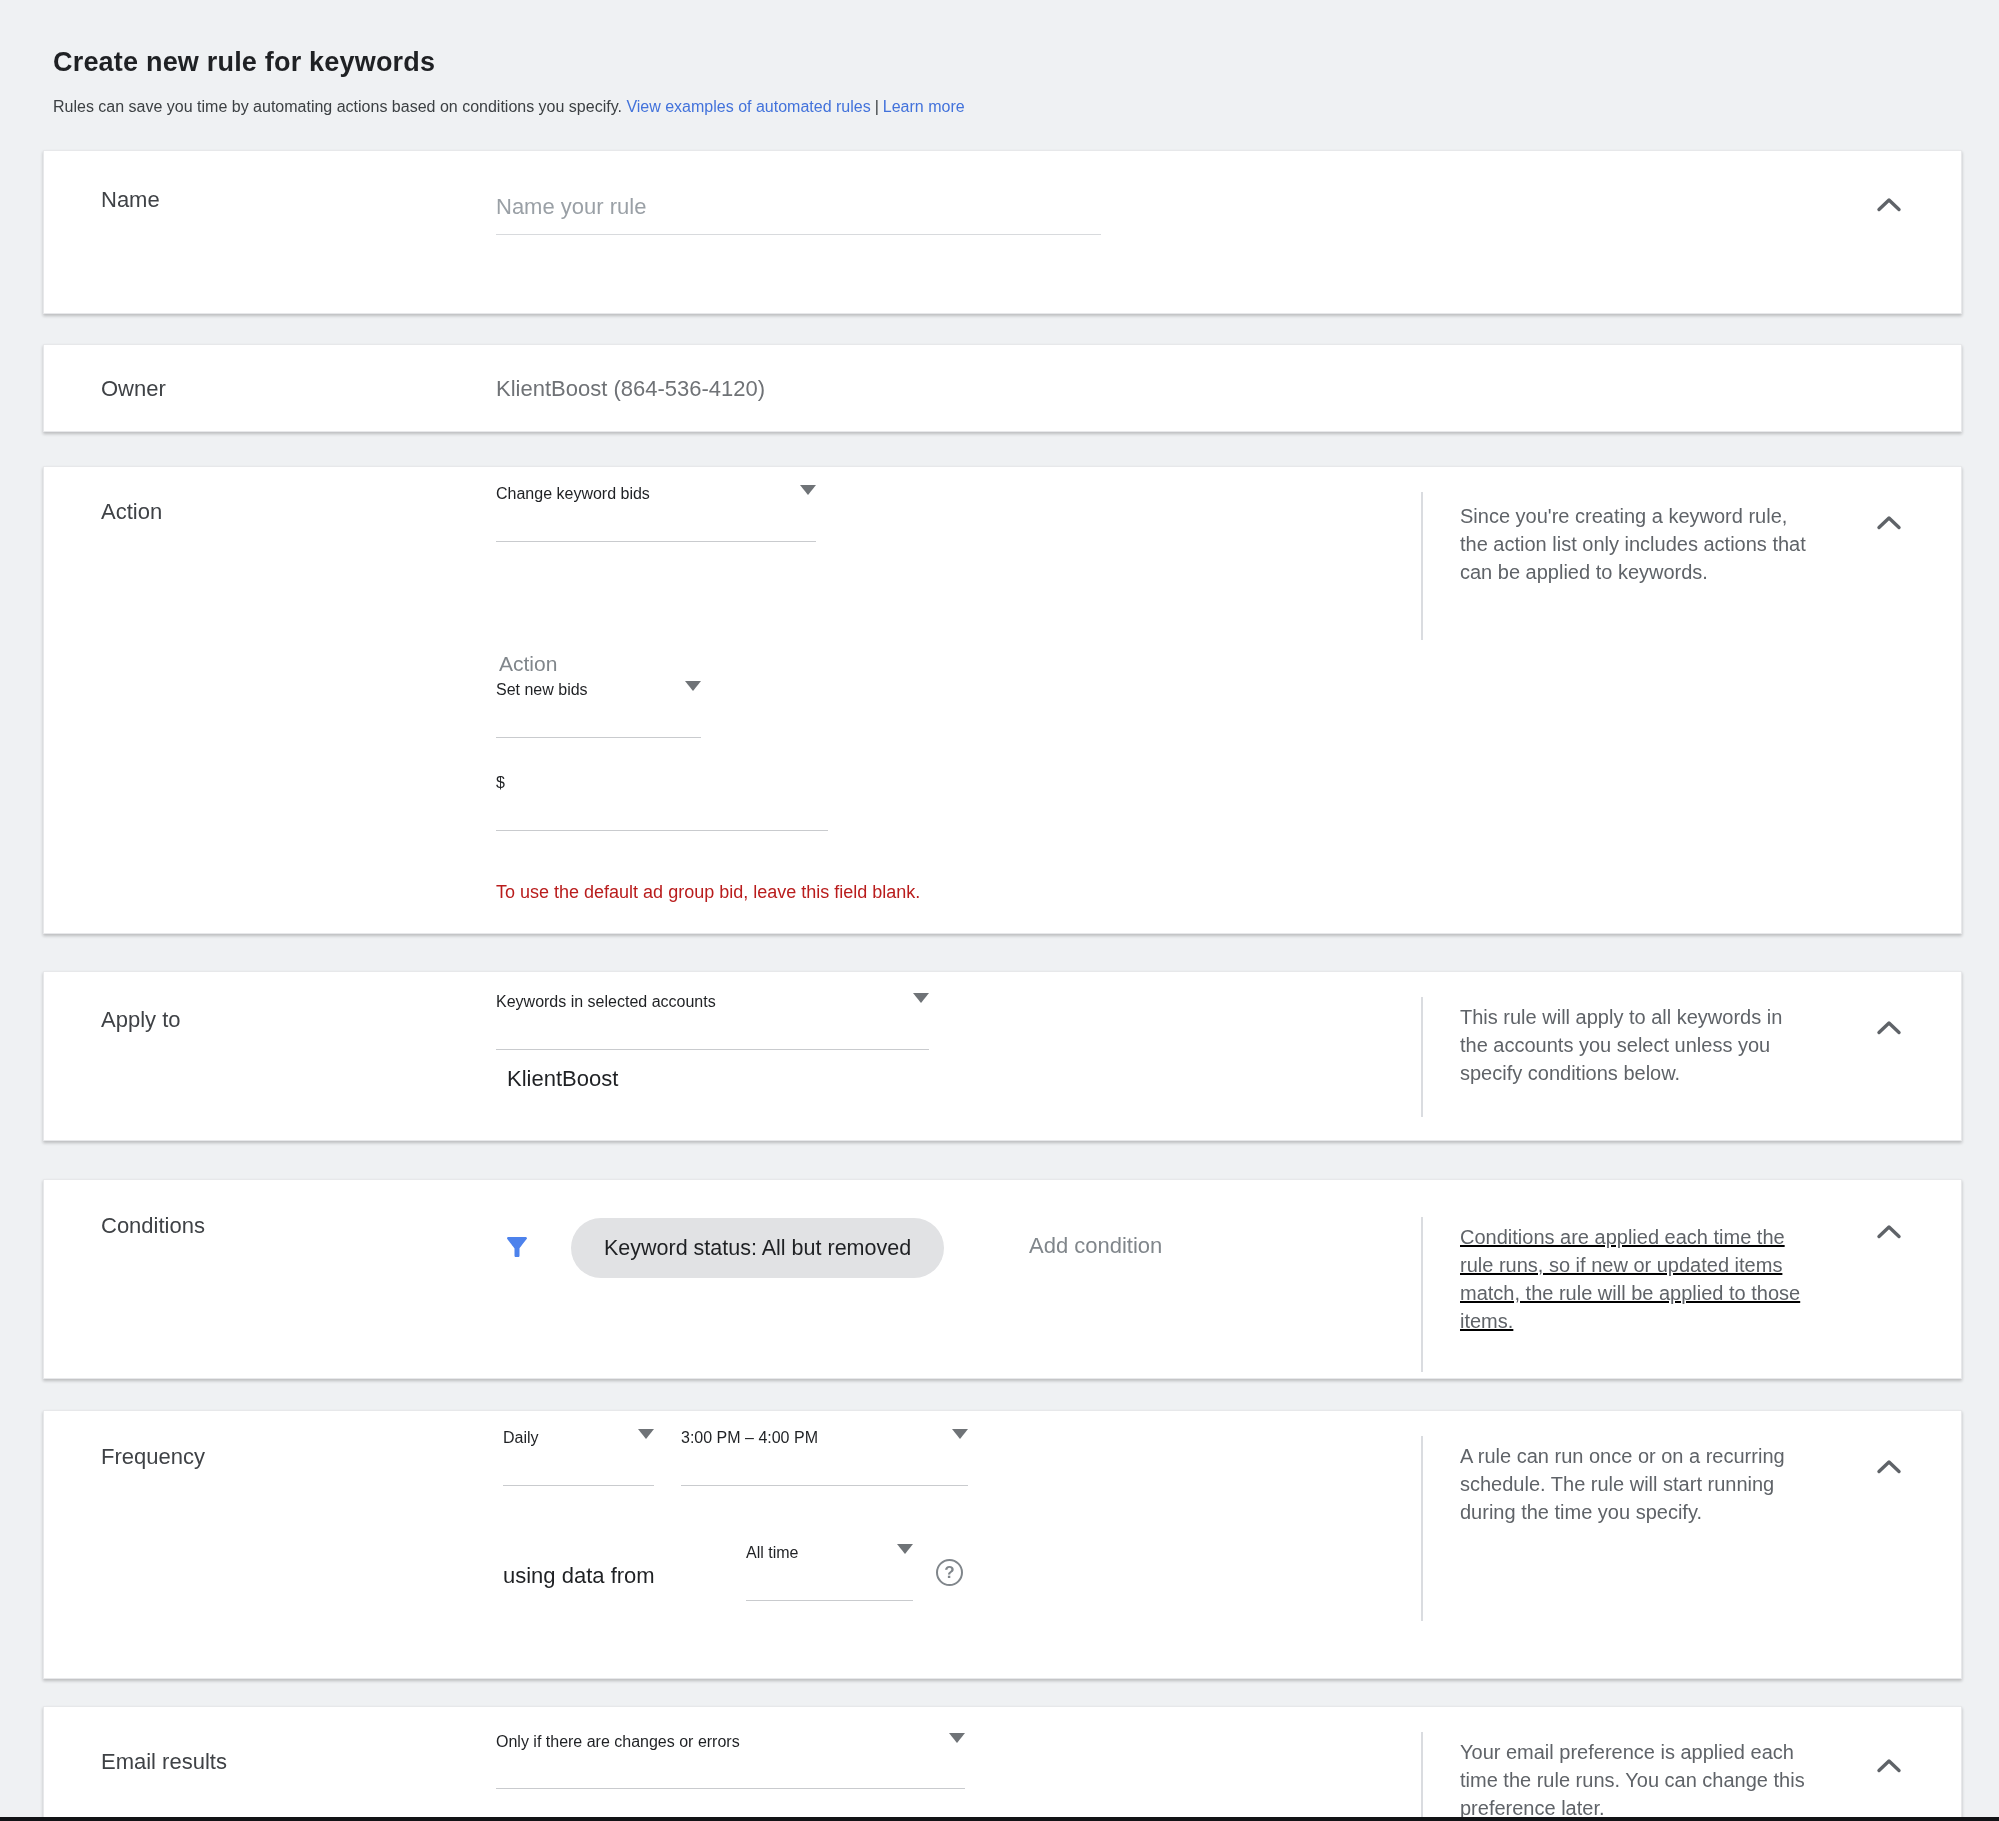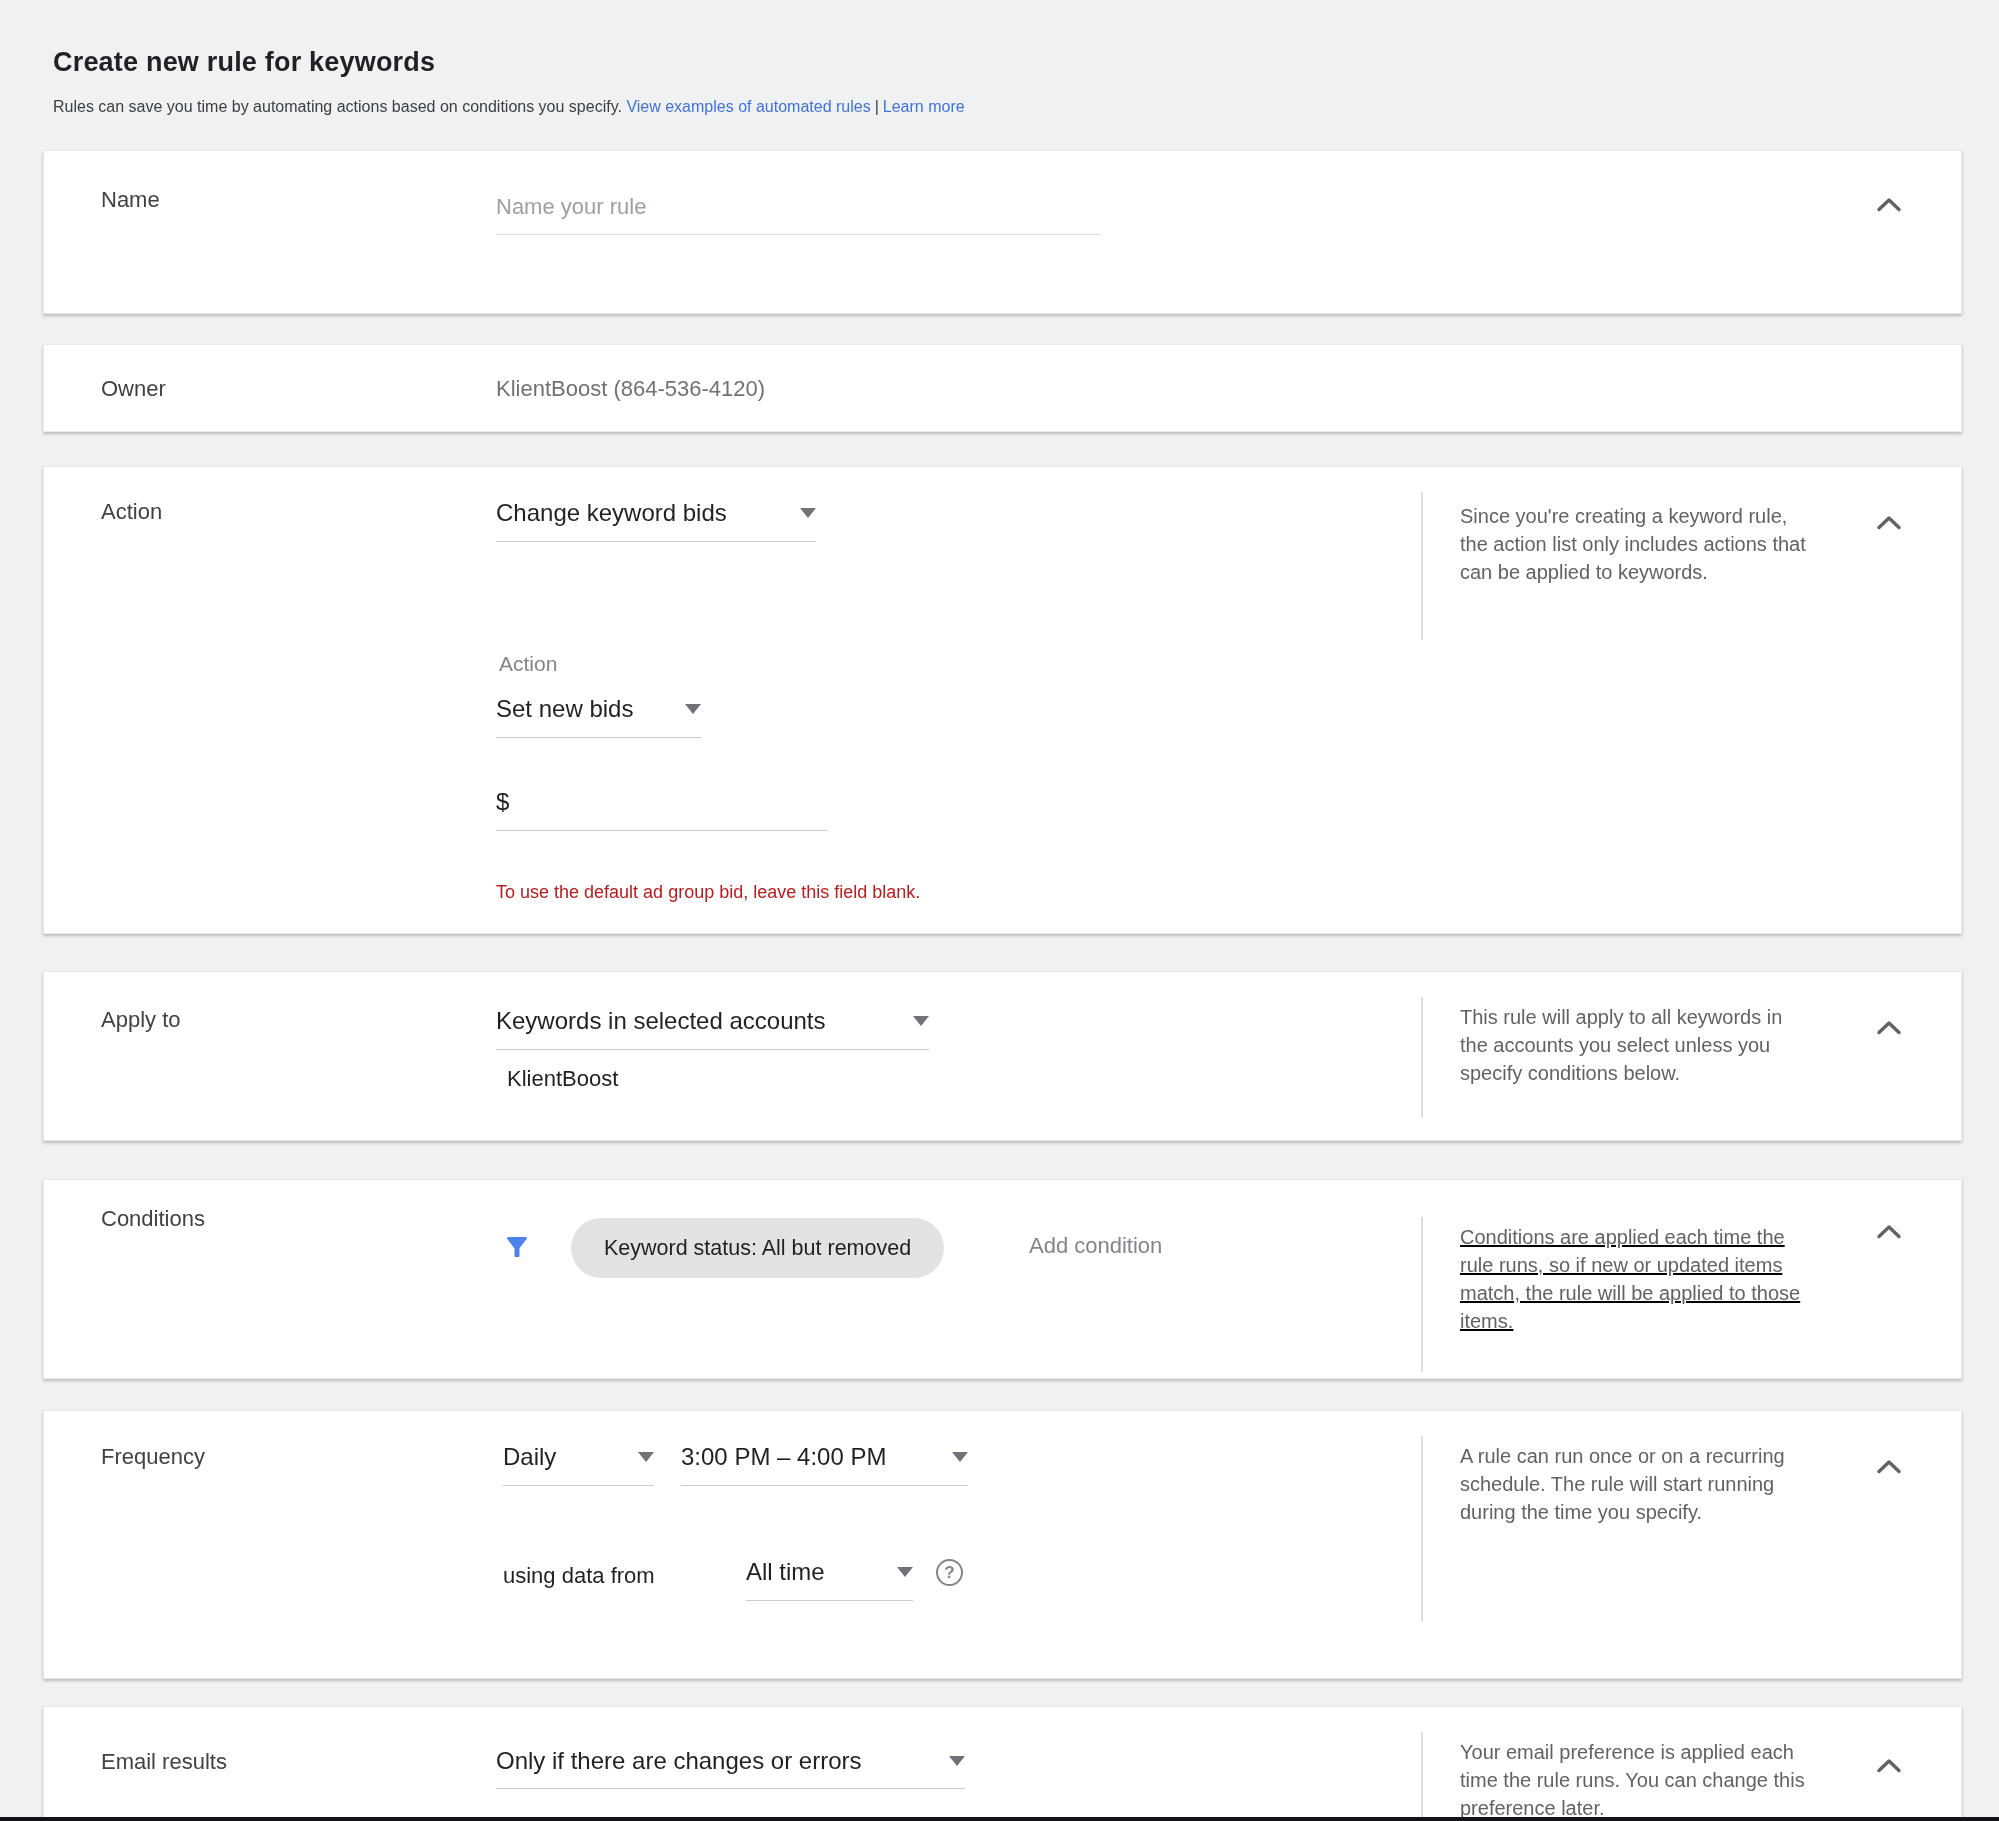--- a/index.html
+++ b/index.html
@@ -22,22 +22,22 @@
   .card-owner     { height:88px;  margin-bottom:34px; }
   .card-action    { height:468px; margin-bottom:37px; }
   .card-apply     { height:170px; margin-bottom:38px; }
   .card-conditions{ height:200px; margin-bottom:31px; }
   .card-frequency { height:269px; margin-bottom:27px; }
   .card-email     { height:160px; }
 
   .row-label { position:absolute; left:57px; font-size:22px; color:#3f4246; line-height:28px; }
   .muted-value { position:absolute; font-size:22px; color:#6f7276; line-height:28px; }
 
-  .select { position:absolute; display:flex; align-items:center;
-            border-bottom:1px solid #c9cbce; font-size:24px; color:#1f2124; cursor:pointer; }
+  .select { position:absolute; display:flex; align-items:flex-start;
+            border-bottom:1px solid #c9cbce; font-size:16px; color:#1f2124; cursor:pointer; }
   .caret { width:0; height:0; border-left:8px solid transparent; border-right:8px solid transparent;
            border-top:10px solid #6f7377; margin-left:16px; flex:none; }
   .sub-label { position:absolute; font-size:21px; color:#80868b; }
   .helper-text { position:absolute; font-size:18px; color:#b91c1c; }
 
   .text-input { position:absolute; left:452px; top:28px; width:605px; height:56px;
                 border:none; border-bottom:1px solid #d8dadd; outline:none;
                 font-family:"Liberation Sans", sans-serif; font-size:22px; color:#1f2124; background:transparent; }
   .text-input::placeholder { color:#9aa0a6; }
 
@@ -142,21 +142,21 @@
       <button class="chevron-btn" style="top:42px;">
         <span>
           <svg width="28" height="17" viewBox="0 0 28 17">
               <path d="M4 13.5 L14 4 L24 13.5" fill="none" stroke="#5f6368" stroke-width="3.4" stroke-linecap="round" stroke-linejoin="round"></path>
             </svg>
         </span>
       </button>
     </div>
 
     <div class="card card-conditions">
-      <div class="row-label" style="top:25px;">Conditions</div>
+      <div class="row-label" style="top:32px;">Conditions</div>
 
       <span class="filter-icon">
         <svg width="30" height="30" viewBox="0 0 24 24" fill="#4d82ec">
             <path d="M4.25 5.61C6.27 8.2 10 13 10 13v6c0 .55.45 1 1 1h2c.55 0 1-.45 1-1v-6s3.72-4.8 5.74-7.39A.998.998 0 0 0 18.95 4H5.04c-.83 0-1.3.95-.79 1.61z"></path>
           </svg>
       </span>
 
       <div class="chip">
         <span>Keyword status: All but removed</span>
       </div>

